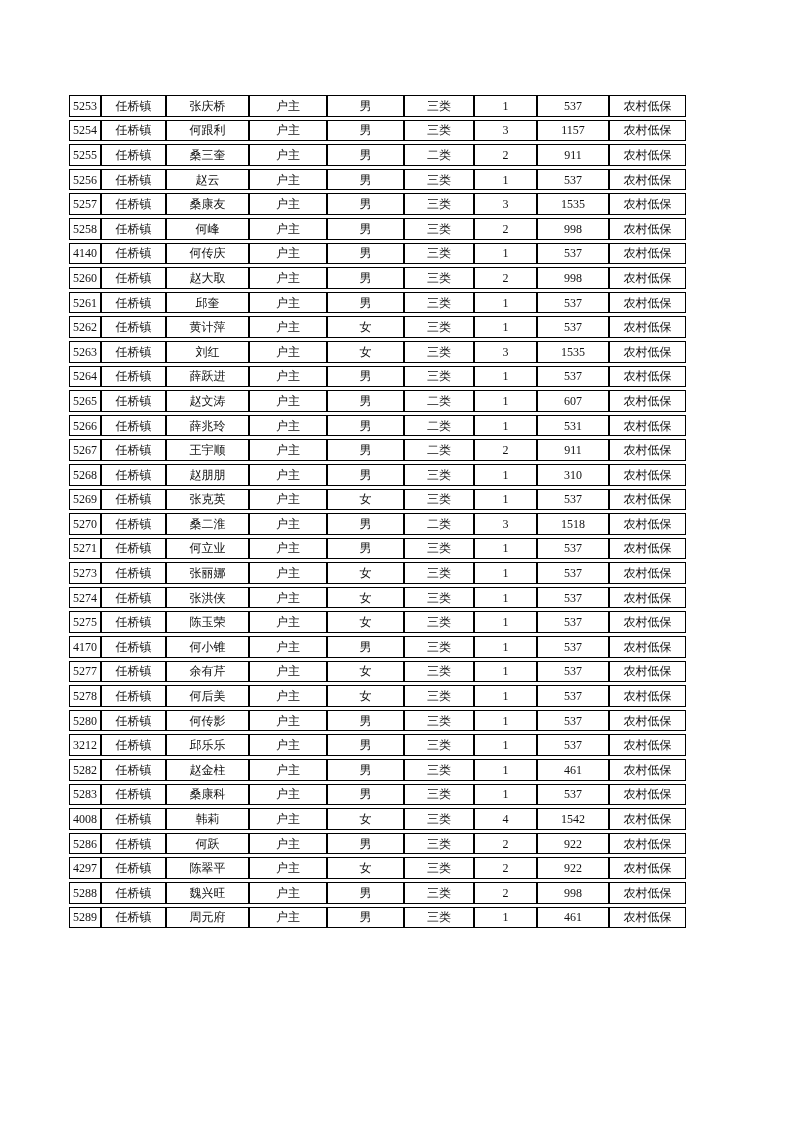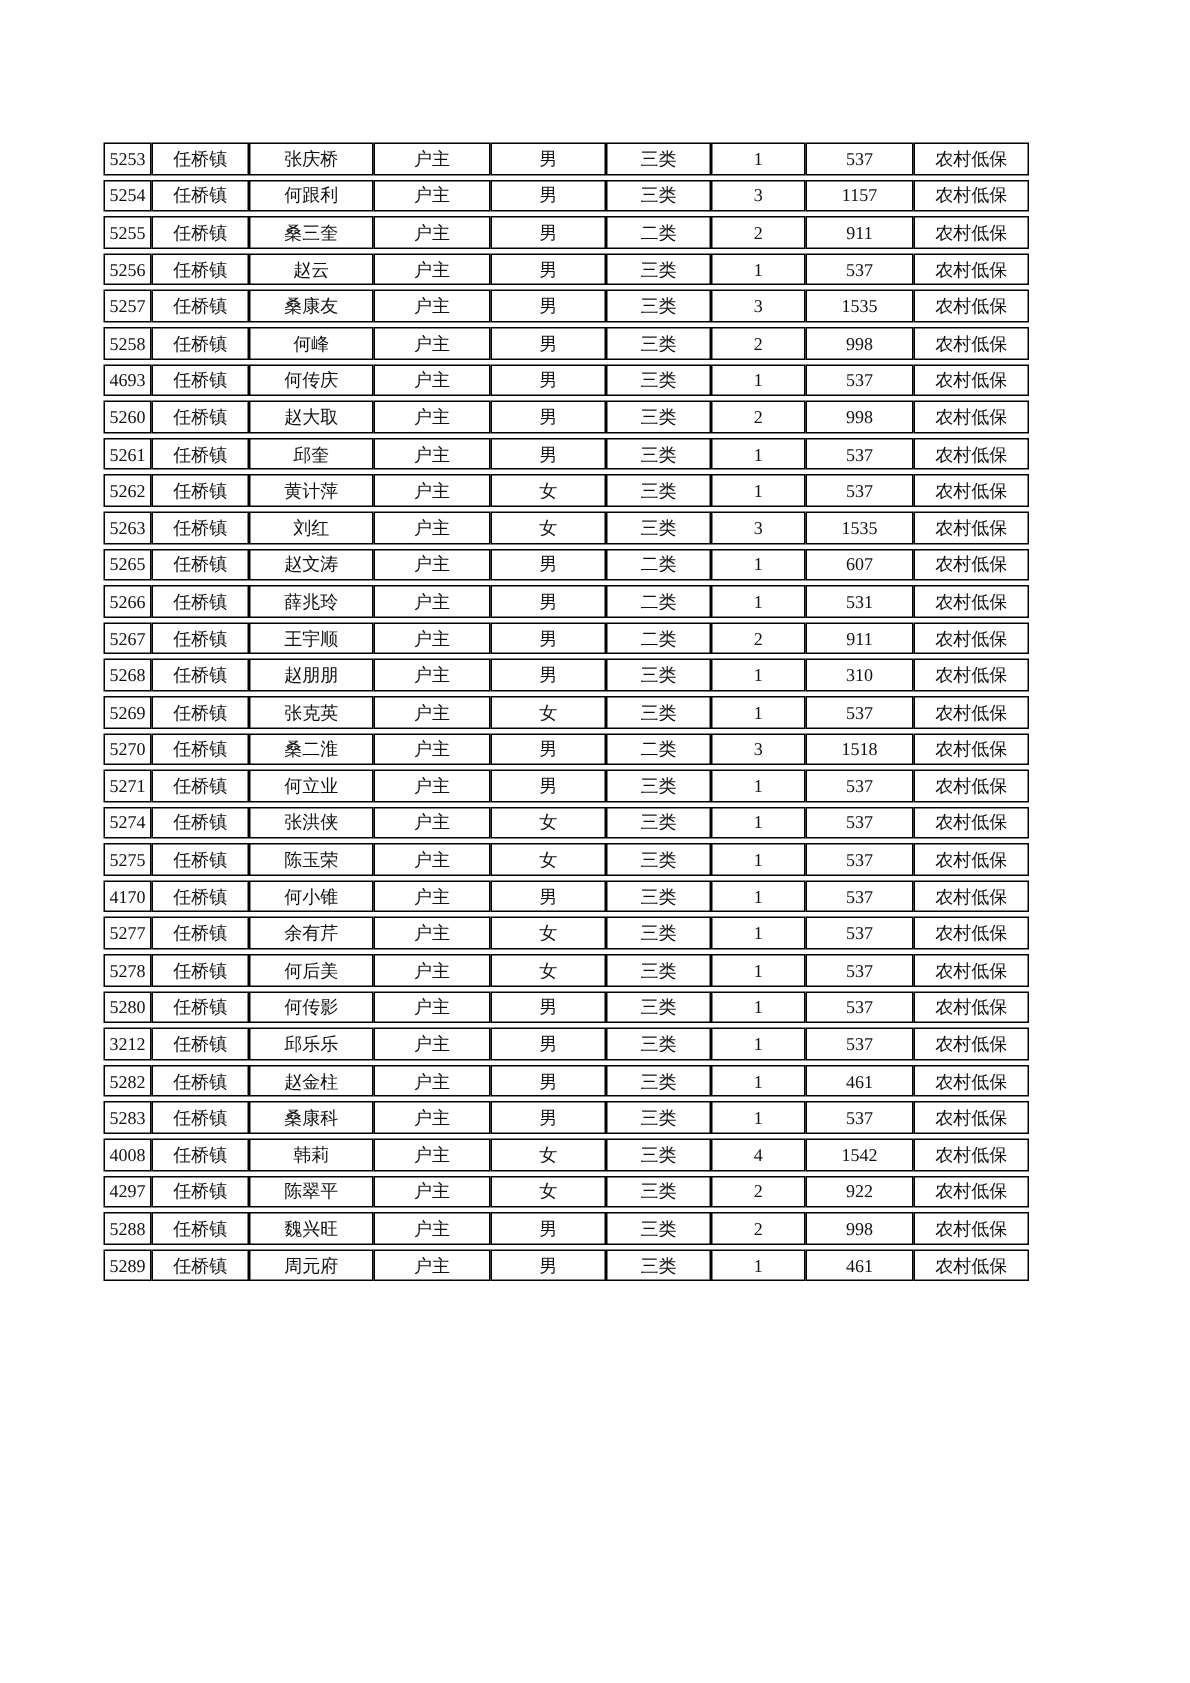--- a/index.html
+++ b/index.html
@@ -117,21 +117,21 @@
           <td>任桥镇</td>
           <td>何峰</td>
           <td>户主</td>
           <td>男</td>
           <td>三类</td>
           <td>2</td>
           <td>998</td>
           <td>农村低保</td>
         </tr>
         <tr>
-          <td>4693</td>
+          <td>4140</td>
           <td>任桥镇</td>
           <td>何传庆</td>
           <td>户主</td>
           <td>男</td>
           <td>三类</td>
           <td>1</td>
           <td>537</td>
           <td>农村低保</td>
         </tr>
         <tr>
@@ -169,20 +169,31 @@
         </tr>
         <tr>
           <td>5263</td>
           <td>任桥镇</td>
           <td>刘红</td>
           <td>户主</td>
           <td>女</td>
           <td>三类</td>
           <td>3</td>
           <td>1535</td>
+          <td>农村低保</td>
+        </tr>
+        <tr>
+          <td>5264</td>
+          <td>任桥镇</td>
+          <td>薛跃进</td>
+          <td>户主</td>
+          <td>男</td>
+          <td>三类</td>
+          <td>1</td>
+          <td>537</td>
           <td>农村低保</td>
         </tr>
         <tr>
           <td>5265</td>
           <td>任桥镇</td>
           <td>赵文涛</td>
           <td>户主</td>
           <td>男</td>
           <td>二类</td>
           <td>1</td>
@@ -249,20 +260,31 @@
           <td>任桥镇</td>
           <td>何立业</td>
           <td>户主</td>
           <td>男</td>
           <td>三类</td>
           <td>1</td>
           <td>537</td>
           <td>农村低保</td>
         </tr>
         <tr>
+          <td>5273</td>
+          <td>任桥镇</td>
+          <td>张丽娜</td>
+          <td>户主</td>
+          <td>女</td>
+          <td>三类</td>
+          <td>1</td>
+          <td>537</td>
+          <td>农村低保</td>
+        </tr>
+        <tr>
           <td>5274</td>
           <td>任桥镇</td>
           <td>张洪侠</td>
           <td>户主</td>
           <td>女</td>
           <td>三类</td>
           <td>1</td>
           <td>537</td>
           <td>农村低保</td>
         </tr>
@@ -356,20 +378,31 @@
         </tr>
         <tr>
           <td>4008</td>
           <td>任桥镇</td>
           <td>韩莉</td>
           <td>户主</td>
           <td>女</td>
           <td>三类</td>
           <td>4</td>
           <td>1542</td>
+          <td>农村低保</td>
+        </tr>
+        <tr>
+          <td>5286</td>
+          <td>任桥镇</td>
+          <td>何跃</td>
+          <td>户主</td>
+          <td>男</td>
+          <td>三类</td>
+          <td>2</td>
+          <td>922</td>
           <td>农村低保</td>
         </tr>
         <tr>
           <td>4297</td>
           <td>任桥镇</td>
           <td>陈翠平</td>
           <td>户主</td>
           <td>女</td>
           <td>三类</td>
           <td>2</td>

